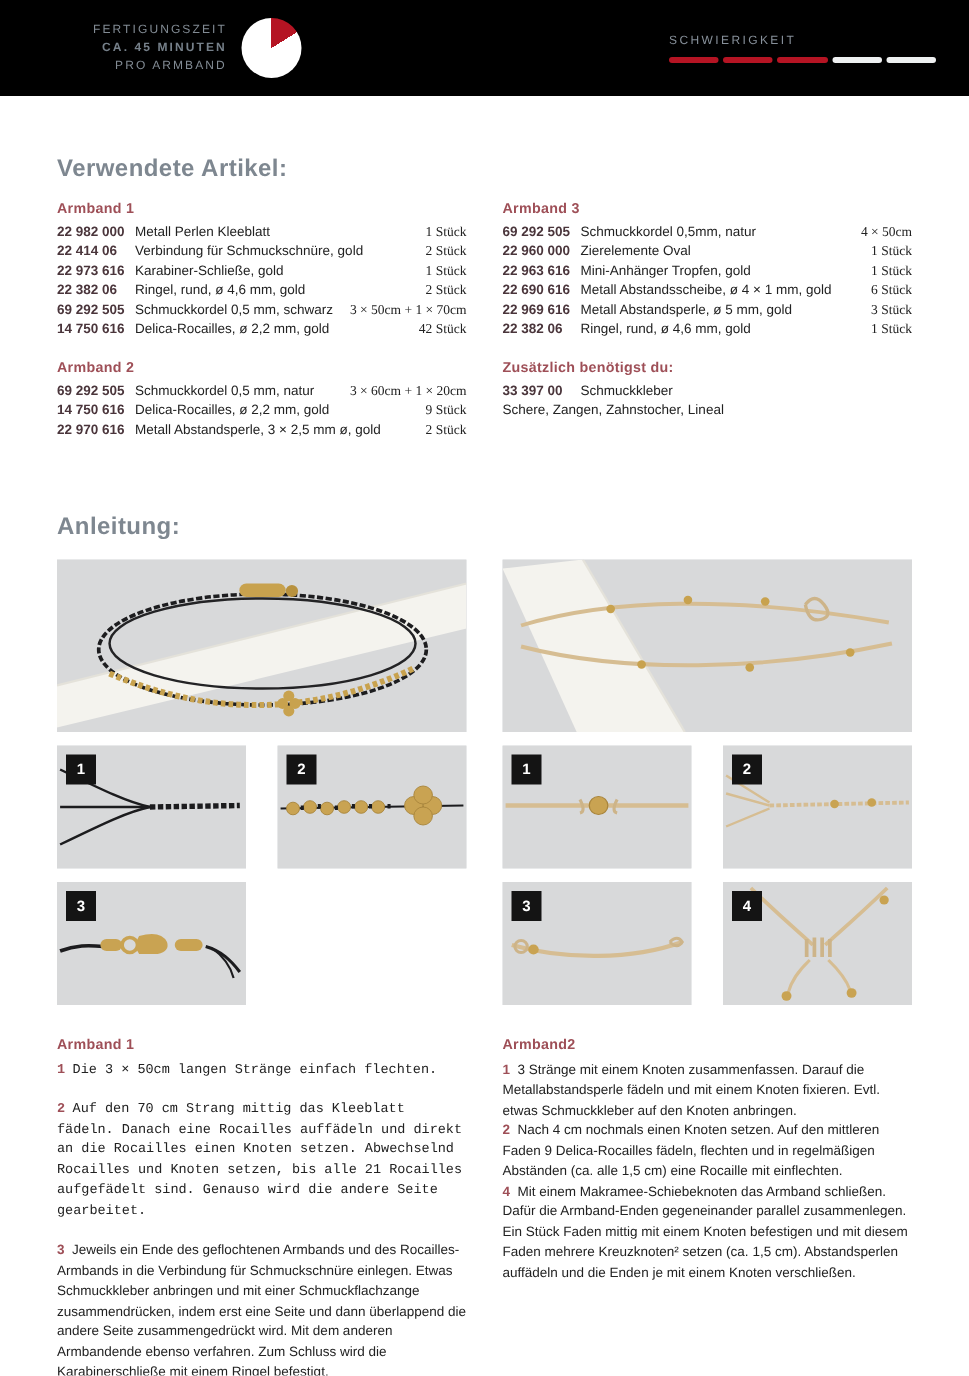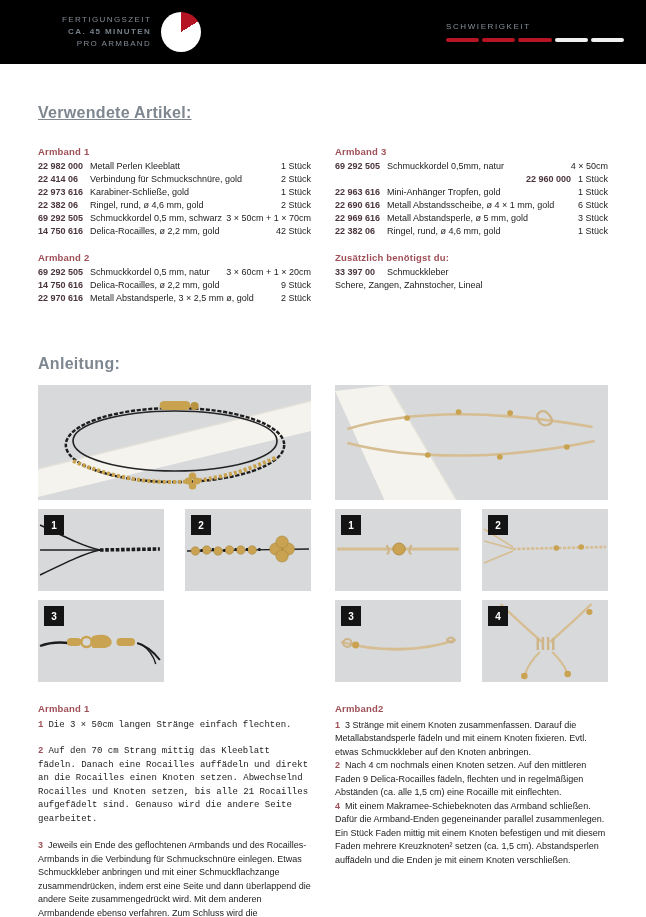--- a/index.html
+++ b/index.html
@@ -16,32 +16,32 @@
   .band-right{margin-right:22px;width:178px;}
   .diff-label{font-size:8px;letter-spacing:1.6px;color:#87909a;margin-bottom:7px;}
   .diff-bar{display:flex;gap:3px;}
   .seg{flex:1;height:4px;border-radius:2px;}
   .seg.filled{background:#b51423;}
   .seg.empty{background:#eef0f1;}
 
   
   .content{padding:0 38px;}
   .h-big{font-size:16px;font-weight:bold;color:#7e8790;letter-spacing:.3px;}
-  #articles-title{margin:40px 0 24px 0;text-decoration:underline;}
+  #articles-title{margin:40px 0 12px 0;}
   #guide-title{margin:36px 0 12px 0;}
 
   .cols{display:flex;gap:24px;}
   .col{flex:1;min-width:0;}
 
   .subhead{font-size:9.5px;font-weight:bold;color:#9e4f57;margin-bottom:3px;letter-spacing:.2px;}
   .grp{margin-bottom:14px;}
   .row{display:flex;font-size:9px;line-height:13px;justify-content:flex-end;}
   .num{width:52px;font-weight:bold;color:#4a353b;flex:none;}
   .desc{flex:1;color:#222;padding-right:4px;}
-  .qty{white-space:nowrap;text-align:right;color:#222;}
+  .qty{white-space:nowrap;text-align:right;color:#222;font-family:Liberation Serif, serif;}
   .note{font-size:9px;line-height:13px;color:#222;}
 
   
   .photo{position:relative;background:#d8d9da;overflow:hidden;}
   .photo svg{display:block;width:100%;height:100%;}
   .hero{height:115px;margin-bottom:9px;}
   .stepgrid{display:grid;grid-template-columns:1fr 1fr;gap:9px 21px;margin-bottom:20px;}
   .stepphoto{height:82px;}
   .badge{position:absolute;top:6px;left:6px;width:20px;height:20px;background:#141414;
          color:#fff;font-size:10px;font-weight:bold;display:flex;align-items:center;justify-content:center;}
@@ -139,20 +139,21 @@
     <div class="col">
       <div class="grp">
         <div class="subhead">Armband 3</div>
         <div class="row">
             <span class="num">69 292 505</span>
             <span class="desc">Schmuckkordel 0,5mm, natur</span>
             <span class="qty">4 × 50cm</span>
           </div>
         <div class="row">
             <span class="num">22 960 000</span>
+            <span class="desc">Zierelemente Oval</span>
             <span class="qty">1 Stück</span>
           </div>
         <div class="row">
             <span class="num">22 963 616</span>
             <span class="desc">Mini-Anhänger Tropfen, gold</span>
             <span class="qty">1 Stück</span>
           </div>
         <div class="row">
             <span class="num">22 690 616</span>
             <span class="desc">Metall Abstandsscheibe, ø 4 × 1 mm, gold</span>

